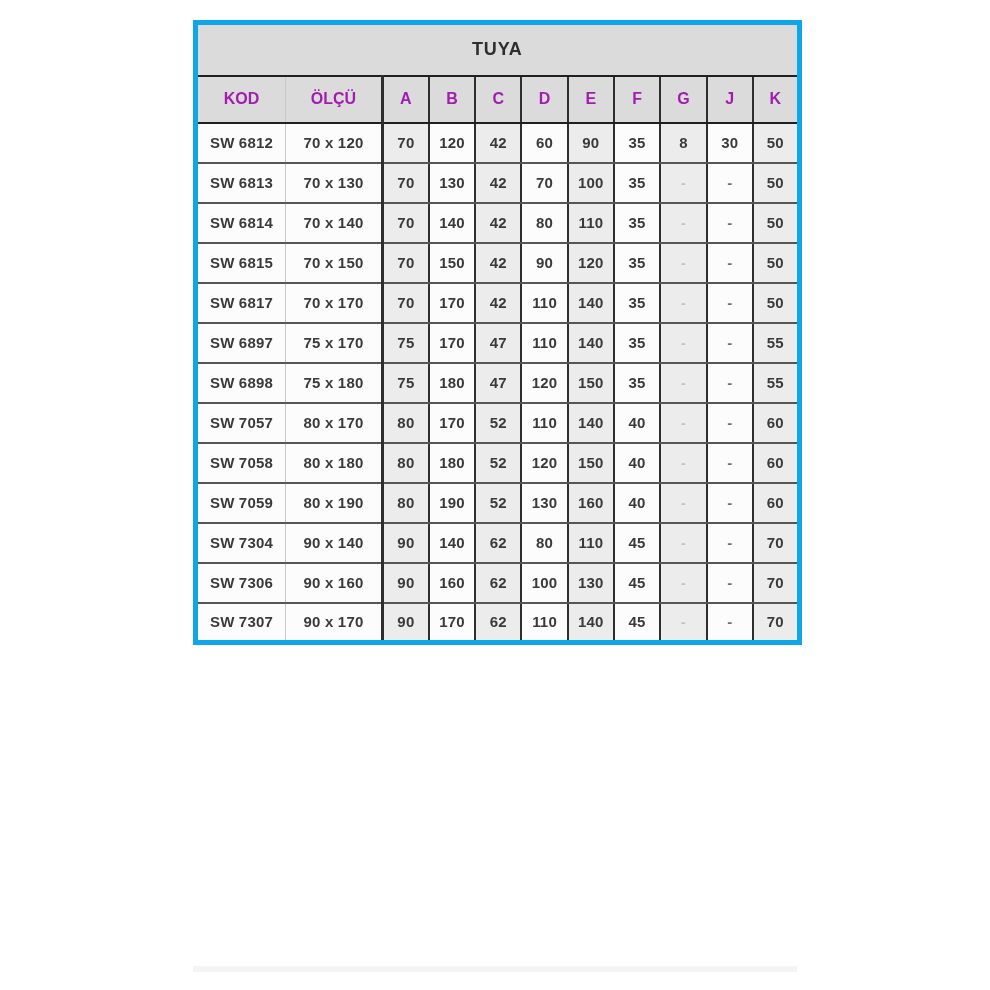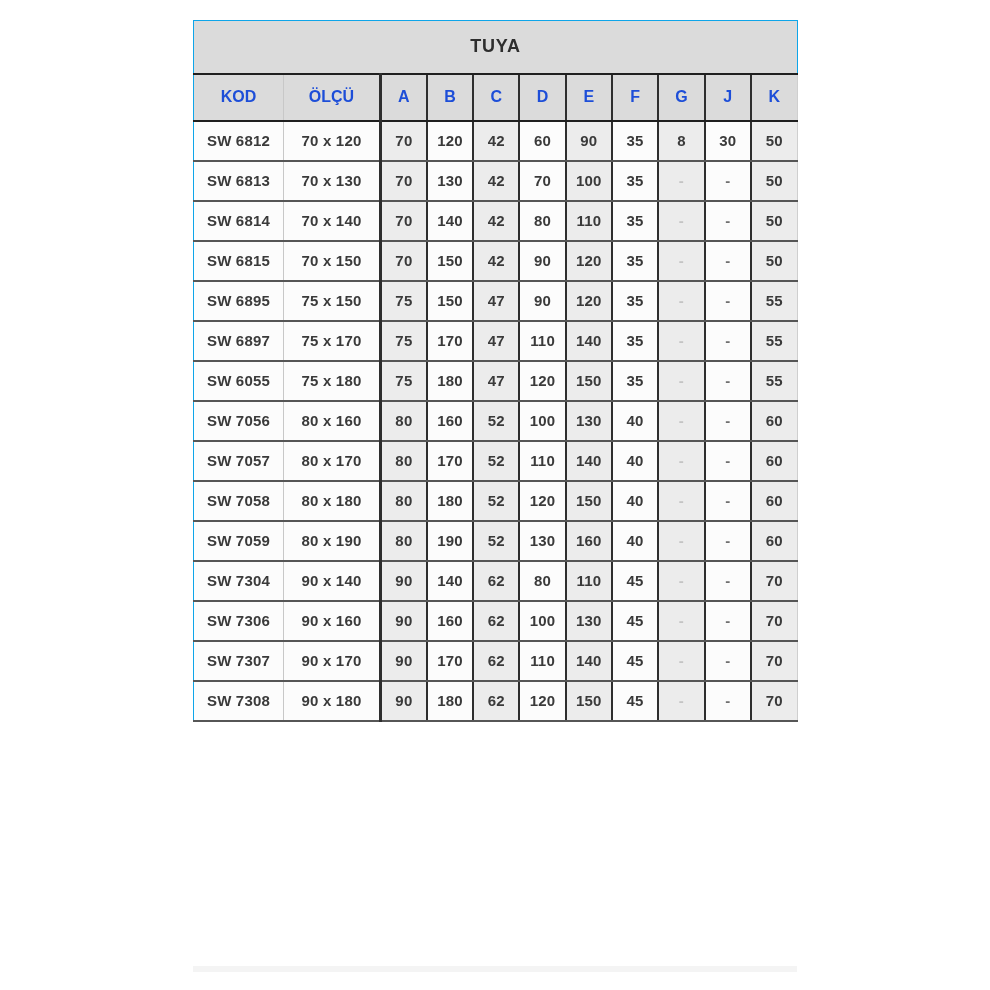--- a/index.html
+++ b/index.html
@@ -13,21 +13,21 @@
     width: 990px; height: 990px;
     background: #ffffff;
     overflow: hidden;
   }
   table.spec-table {
     position: absolute;
     left: 193px; top: 20px;
     width: 604px;
     border-collapse: collapse;
     table-layout: fixed;
-    border: 1px solid #0ea5e9;
+    border: 5px solid #0ea5e9;
   }
   
   .page::after {
     content: "";
     position: absolute;
     left: 193px; top: 966px;
     width: 604px; height: 6px;
     background: #ececec;
     opacity: .6;
   }
@@ -45,21 +45,21 @@
     color: #2e2e2e;
     text-align: center;
     vertical-align: middle;
   }
   tr.header-row th {
     height: 47px;
     background: #dbdbdb;
     border-bottom: 2px solid #1f1f1f;
     font-size: 16px;
     font-weight: bold;
-    color: #1d4ed8;
+    color: #a21caf;
     text-align: center;
     vertical-align: middle;
   }
   tbody td {
     height: 40px;
     background: #fcfcfc;
     border-bottom: 2px solid #565656;
     font-size: 15px;
     font-weight: bold;
     color: #3a3a3a;
@@ -160,70 +160,57 @@
           <td class="cn">150</td>
           <td class="cn shade">42</td>
           <td class="cn">90</td>
           <td class="cn shade">120</td>
           <td class="cn">35</td>
           <td class="cn shade dash-g">-</td>
           <td class="cn dash-j">-</td>
           <td class="cn shade last">50</td>
         </tr>
         <tr>
-          <td class="c0">SW 6895</td>
-          <td class="c1">75 x 150</td>
-          <td class="cn shade">75</td>
-          <td class="cn">150</td>
-          <td class="cn shade">47</td>
-          <td class="cn">90</td>
-          <td class="cn shade">120</td>
-          <td class="cn">35</td>
-          <td class="cn shade dash-g">-</td>
-          <td class="cn dash-j">-</td>
-          <td class="cn shade last">55</td>
+          <td class="c0">SW 6817</td>
+          <td class="c1">70 x 170</td>
+          <td class="cn shade">70</td>
+          <td class="cn">170</td>
+          <td class="cn shade">42</td>
+          <td class="cn">110</td>
+          <td class="cn shade">140</td>
+          <td class="cn">35</td>
+          <td class="cn shade dash-g">-</td>
+          <td class="cn dash-j">-</td>
+          <td class="cn shade last">50</td>
         </tr>
         <tr>
           <td class="c0">SW 6897</td>
           <td class="c1">75 x 170</td>
           <td class="cn shade">75</td>
           <td class="cn">170</td>
           <td class="cn shade">47</td>
           <td class="cn">110</td>
           <td class="cn shade">140</td>
           <td class="cn">35</td>
           <td class="cn shade dash-g">-</td>
           <td class="cn dash-j">-</td>
           <td class="cn shade last">55</td>
         </tr>
         <tr>
-          <td class="c0">SW 6055</td>
+          <td class="c0">SW 6898</td>
           <td class="c1">75 x 180</td>
           <td class="cn shade">75</td>
           <td class="cn">180</td>
           <td class="cn shade">47</td>
           <td class="cn">120</td>
           <td class="cn shade">150</td>
           <td class="cn">35</td>
           <td class="cn shade dash-g">-</td>
           <td class="cn dash-j">-</td>
           <td class="cn shade last">55</td>
-        </tr>
-        <tr>
-          <td class="c0">SW 7056</td>
-          <td class="c1">80 x 160</td>
-          <td class="cn shade">80</td>
-          <td class="cn">160</td>
-          <td class="cn shade">52</td>
-          <td class="cn">100</td>
-          <td class="cn shade">130</td>
-          <td class="cn">40</td>
-          <td class="cn shade dash-g">-</td>
-          <td class="cn dash-j">-</td>
-          <td class="cn shade last">60</td>
         </tr>
         <tr>
           <td class="c0">SW 7057</td>
           <td class="c1">80 x 170</td>
           <td class="cn shade">80</td>
           <td class="cn">170</td>
           <td class="cn shade">52</td>
           <td class="cn">110</td>
           <td class="cn shade">140</td>
           <td class="cn">40</td>
@@ -289,28 +276,15 @@
           <td class="cn shade">90</td>
           <td class="cn">170</td>
           <td class="cn shade">62</td>
           <td class="cn">110</td>
           <td class="cn shade">140</td>
           <td class="cn">45</td>
           <td class="cn shade dash-g">-</td>
           <td class="cn dash-j">-</td>
           <td class="cn shade last">70</td>
         </tr>
-        <tr>
-          <td class="c0">SW 7308</td>
-          <td class="c1">90 x 180</td>
-          <td class="cn shade">90</td>
-          <td class="cn">180</td>
-          <td class="cn shade">62</td>
-          <td class="cn">120</td>
-          <td class="cn shade">150</td>
-          <td class="cn">45</td>
-          <td class="cn shade dash-g">-</td>
-          <td class="cn dash-j">-</td>
-          <td class="cn shade last">70</td>
-        </tr>
       </tbody>
   </table>
 </div>
 
 </body></html>

